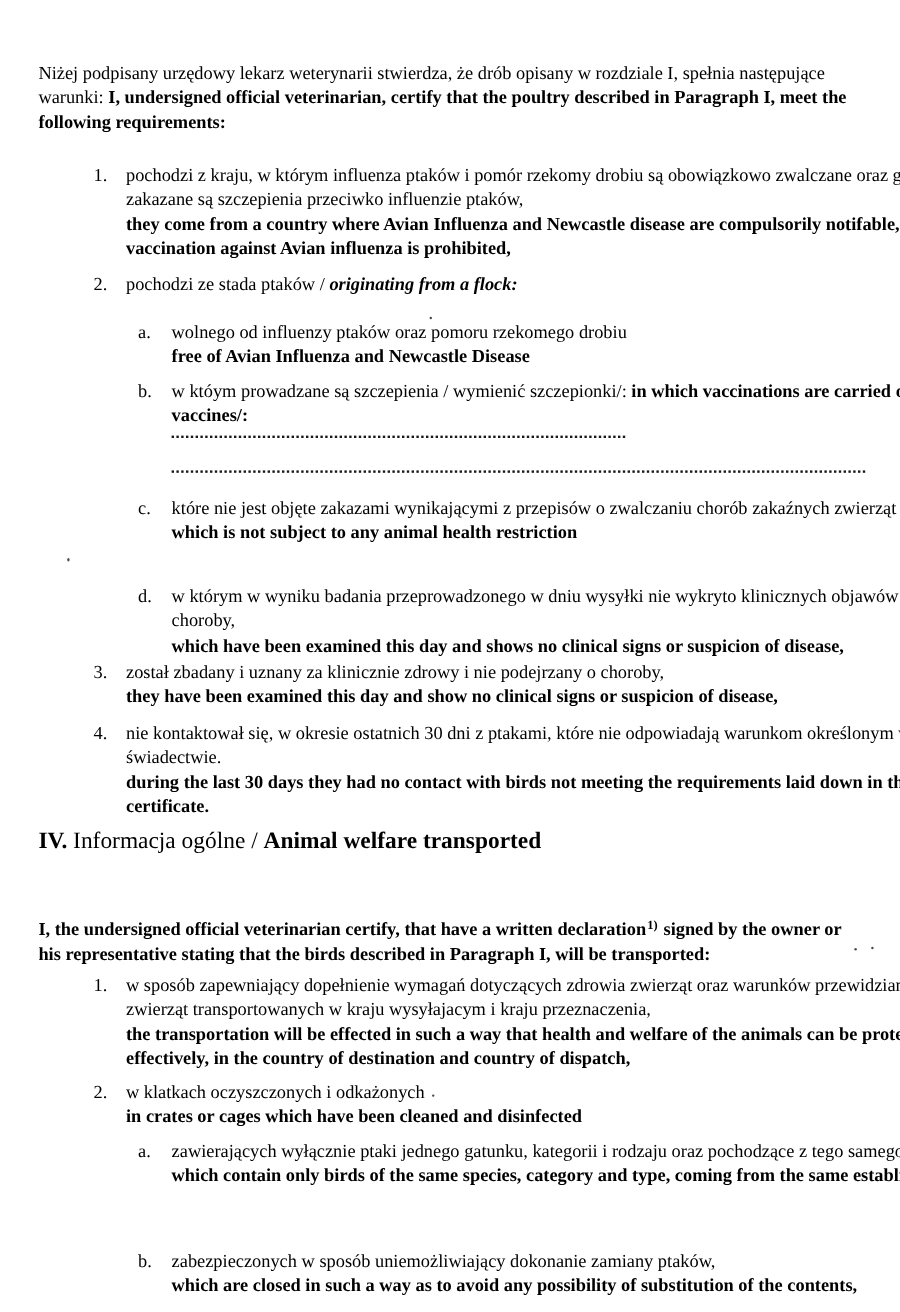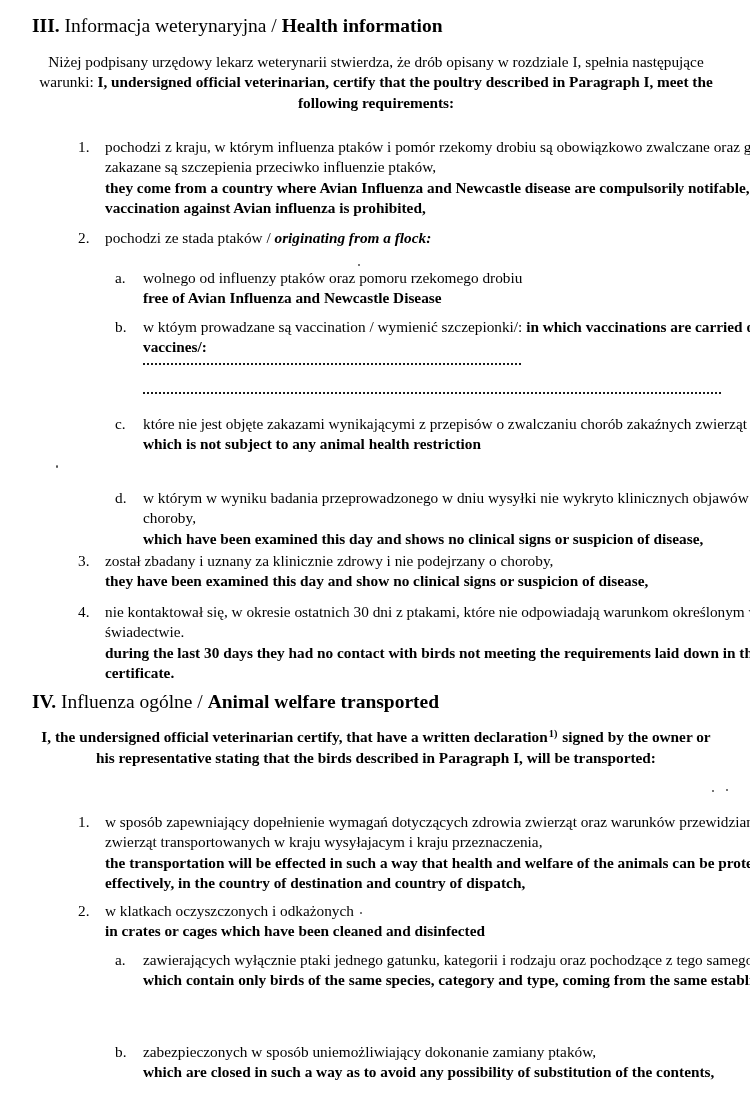--- a/index.html
+++ b/index.html
@@ -35,21 +35,21 @@
   }
   .section-heading .numeral { font-weight: bold; }
   .section-heading .pl      { font-weight: normal; }
   .section-heading .en      { font-weight: bold; }
 
   
   .intro {
     font-size: 15.3px;
     line-height: 1.33;
     margin: 0;
-    text-align: center;
+    text-align: left;
   }
   .intro .pl { font-weight: normal; }
   .intro .en { font-weight: bold; }
   sup.fn {
     font-size: 0.68em;
     vertical-align: 0.52em;
     font-weight: inherit;
     padding: 0 1px;
   }
 
@@ -90,25 +90,20 @@
     background: #4a4a4a;
     border-radius: 50%;
     pointer-events: none;
   }
 </style>
 </head>
 <body>
 
 <div class="page">
 
-  <div style="position:absolute; left:32px; top:14px; width:690px;">
-    <div class="section-heading">
-      <span class="numeral">III.</span><span class="pl"> Informacja weterynaryjna / </span><span class="en">Health information</span>
-    </div>
-  </div>
 
   <div class="intro" style="position:absolute; left:32px; top:52px; width:688px;">
     <span class="pl">Niżej podpisany urzędowy lekarz weterynarii stwierdza, że drób opisany w rozdziale I, spełnia następujące warunki:</span>
     <span class="en">I, undersigned official veterinarian, certify that the poultry described in Paragraph I, meet the following requirements:</span>
   </div>
 
   <div class="item lvl1" style="position:absolute; left:0; top:137px; width:750px; box-sizing:border-box;">
     <span class="marker">1.</span>
     <span class="body">
       <span class="pl">pochodzi z kraju, w którym influenza ptaków i pomór rzekomy drobiu są obowiązkowo zwalczane oraz gdzie zakazane są szczepienia przeciwko influenzie ptaków,</span>
@@ -127,21 +122,21 @@
     <span class="marker">a.</span>
     <span class="body">
       <span class="pl">wolnego od influenzy ptaków oraz pomoru rzekomego drobiu</span>
       <span class="en">free of Avian Influenza and Newcastle Disease</span>
     </span>
   </div>
 
   <div class="item lvl2" style="position:absolute; left:0; top:317px; width:750px; box-sizing:border-box;">
     <span class="marker">b.</span>
     <span class="body">
-      <span style="display:inline;"><span class="pl" style="display:inline;">w któym prowadzane są vaccination / wymienić szczepionki/: </span><span class="en" style="display:inline;">in which vaccinations are carried out /name of the vaccines/:</span></span>
+      <span style="display:inline;"><span class="pl" style="display:inline;">w któym prowadzane są szczepienia / wymienić szczepionki/: </span><span class="en" style="display:inline;">in which vaccinations are carried out /name of the vaccines/:</span></span>
     </span>
   </div>
 
   <div class="dotted" style="position:absolute; left:143px; top:363px; width:378px;"></div>
   <div class="dotted" style="position:absolute; left:143px; top:392px; width:578px;"></div>
 
   <div class="item lvl2" style="position:absolute; left:0; top:414px; width:750px; box-sizing:border-box;">
     <span class="marker">c.</span>
     <span class="body">
       <span class="pl">które nie jest objęte zakazami wynikającymi z przepisów o zwalczaniu chorób zakaźnych zwierząt</span>
@@ -168,26 +163,26 @@
   <div class="item lvl1" style="position:absolute; left:0; top:602px; width:750px; box-sizing:border-box;">
     <span class="marker">4.</span>
     <span class="body">
       <span class="pl">nie kontaktował się, w okresie ostatnich 30 dni z ptakami, które nie odpowiadają warunkom określonym w tym świadectwie.</span>
       <span class="en">during the last 30 days they had no contact with birds not meeting the requirements laid down in this certificate.</span>
     </span>
   </div>
 
   <div style="position:absolute; left:32px; top:690px; width:690px;">
     <div class="section-heading">
-      <span class="numeral">IV.</span><span class="pl"> Influenza ogólne / </span><span class="en">Animal welfare transported</span>
+      <span class="numeral">IV.</span><span class="pl"> Informacja ogólne / </span><span class="en">Animal welfare transported</span>
     </div>
   </div>
 
   <div class="intro" style="position:absolute; left:32px; top:727px; width:688px;">
-    <span class="en" style="font-weight:bold; display:block;"><span>I, the undersigned official veterinarian certify, that have a written declaration</span><sup class="fn">1)</sup> <span>signed by the owner or his representative stating that the birds described in Paragraph I, will be transported:</span></span>
+    <span class="en" style="font-weight:bold; display:block;margin-top:38px;"><span>I, the undersigned official veterinarian certify, that have a written declaration</span><sup class="fn">1)</sup> <span>signed by the owner or his representative stating that the birds described in Paragraph I, will be transported:</span></span>
   </div>
 
   <div class="item lvl1" style="position:absolute; left:0; top:812px; width:750px; box-sizing:border-box;">
     <span class="marker">1.</span>
     <span class="body">
       <span class="pl">w sposób zapewniający dopełnienie wymagań dotyczących zdrowia zwierząt oraz warunków przewidzianych dla zwierząt transportowanych w kraju wysyłajacym i kraju przeznaczenia,</span>
       <span class="en">the transportation will be effected in such a way that health and welfare of the animals can be protected effectively, in the country of destination and country of dispatch,</span>
     </span>
   </div>
 

